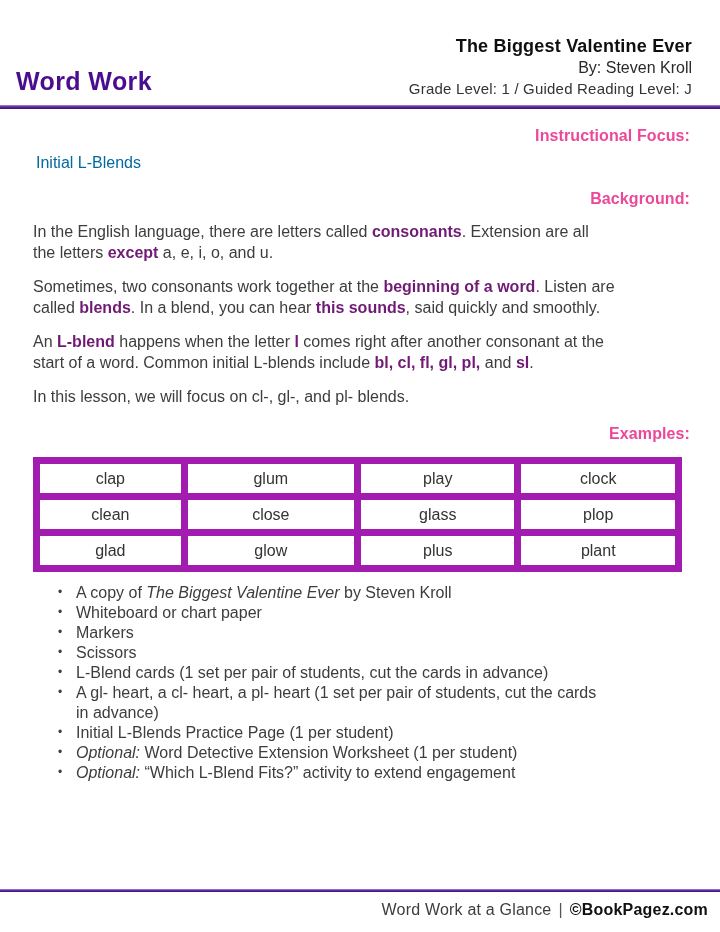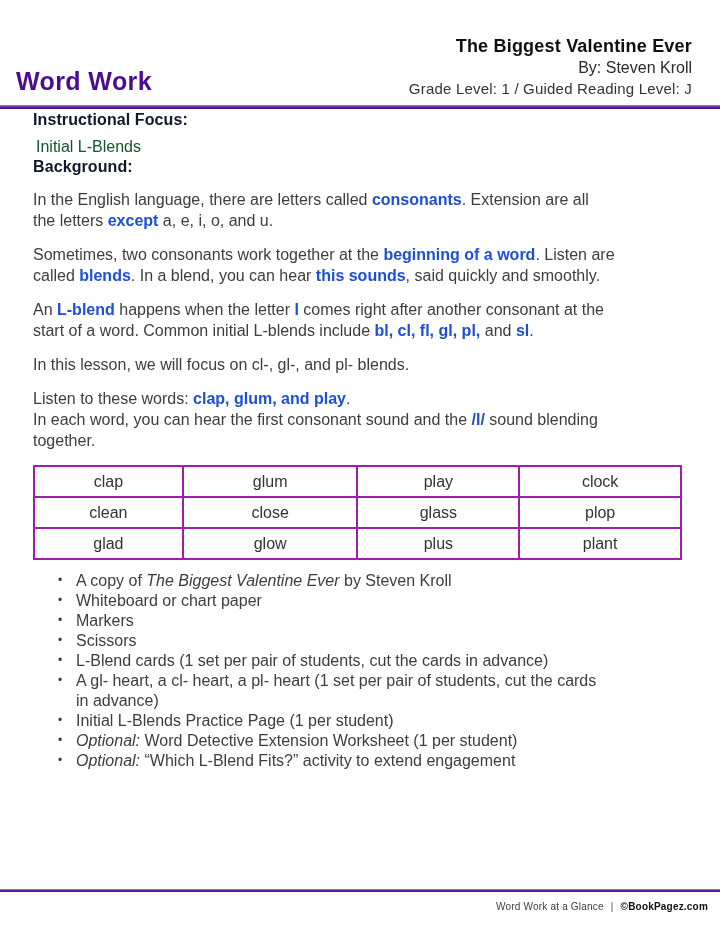--- a/index.html
+++ b/index.html
@@ -21,49 +21,49 @@
   .book-author { font-size:16px; color:#2a2a2a; margin-top:2px; }
   .book-grade { font-size:15px; color:#333; margin-top:3px; letter-spacing:.2px; }
 
   .rule {
     height:4px; width:100%;
     background:linear-gradient(180deg,#a98fd6 0%, #5b2a9d 45%, #401075 100%);
   }
 
   
   main { padding:0 30px 0 33px; }
-  .h { font-weight:bold; color:#0f172a; font-size:16px; margin:2px 0 0 0; letter-spacing:.1px; }
-  .focus-value { margin-top:9px; padding-left:3px; font-size:16px; color:#14532d; }
+  .h { font-weight:bold; color:#ec4899; font-size:16px; margin:18px 0 0 0; letter-spacing:.1px;text-align:right; }
+  .focus-value { margin-top:9px; padding-left:3px; font-size:16px; color:#0369a1; }
   .para { margin:13px 0 0 0; font-size:16px; line-height:21px; color:#3d3d3d; }
-  .b { font-weight:bold; color:#1d4ed8; }
+  .b { font-weight:bold; color:#701a75; }
   .i { font-style:italic; }
 
   
   table.examples { border-collapse:collapse; margin-top:14px; width:649px; table-layout:fixed; }
   table.examples td {
-    border:2px solid #a21caf; text-align:center; vertical-align:middle;
+    border:7px solid #a21caf; text-align:center; vertical-align:middle;
     font-size:16px; color:#333; height:29px; padding:0;
   }
   col.w23{width:23%;} col.w27{width:27%;} col.w25{width:25%;}
 
   
   .materials-h { margin-top:26px; }
   ul.materials { list-style:none; margin:11px 0 0 0; padding:0 0 0 24px;
     font-size:16px; line-height:20px; color:#3d3d3d; }
   ul.materials li { position:relative; padding-left:19px; }
   ul.materials .bullet { position:absolute; left:1px; top:-1px; font-size:12px; color:#3d3d3d; }
 
   
   .footer-rule {
     position:absolute; left:0; right:0; top:889px; height:3px;
     background:linear-gradient(180deg,#a98fd6 0%, #5b2a9d 50%, #401075 100%);
   }
   .footer {
     position:absolute; top:901px; right:12px;
-    font-size:10px; color:#3d3d3d; letter-spacing:.2px;
+    font-size:16px; color:#3d3d3d; letter-spacing:.2px;
   }
   .footer .sep { margin:0 7px; color:#555; }
   .footer .brand { font-weight:bold; color:#101010; }
 </style>
 </head>
 <body>
 
 <div class="page">
 
   <header>
@@ -79,22 +79,22 @@
 
   <main>
     <div class="h">Instructional Focus:</div>
     <div class="focus-value">Initial L-Blends</div>
 
     <div class="h">Background:</div>
     <p class="para"><span>In the English language, there are letters called </span><span class="b">consonants</span><span>. Extension are all</span><br><span>the letters </span><span class="b">except</span><span> a, e, i, o, and u.</span></p>
     <p class="para"><span>Sometimes, two consonants work together at the </span><span class="b">beginning of a word</span><span>. Listen are</span><br><span>called </span><span class="b">blends</span><span>. In a blend, you can hear </span><span class="b">this sounds</span><span>, said quickly and smoothly.</span></p>
     <p class="para"><span>An </span><span class="b">L-blend</span><span> happens when the letter </span><span class="b">l</span><span> comes right after another consonant at the</span><br><span>start of a word. Common initial L-blends include </span><span class="b">bl, cl, fl, gl, pl,</span><span> and </span><span class="b">sl</span><span>.</span></p>
     <p class="para"><span>In this lesson, we will focus on cl-, gl-, and pl- blends.</span></p>
-    <p class="para"><span>Listen to these words: </span><span class="b">clap, glum, and play</span><span>.</span><br><span>In each word, you can hear the first consonant sound and the </span><span class="b">/l/</span><span> sound blending</span><br><span>together.</span></p>
 
+    <div class="h">Examples:</div>
     <table class="examples">
       <colgroup>
         <col class="w23">
           <col class="w27">
           <col class="w25">
           <col class="w25">
       </colgroup>
       <tbody>
           <tr>
             <td>clap</td>

